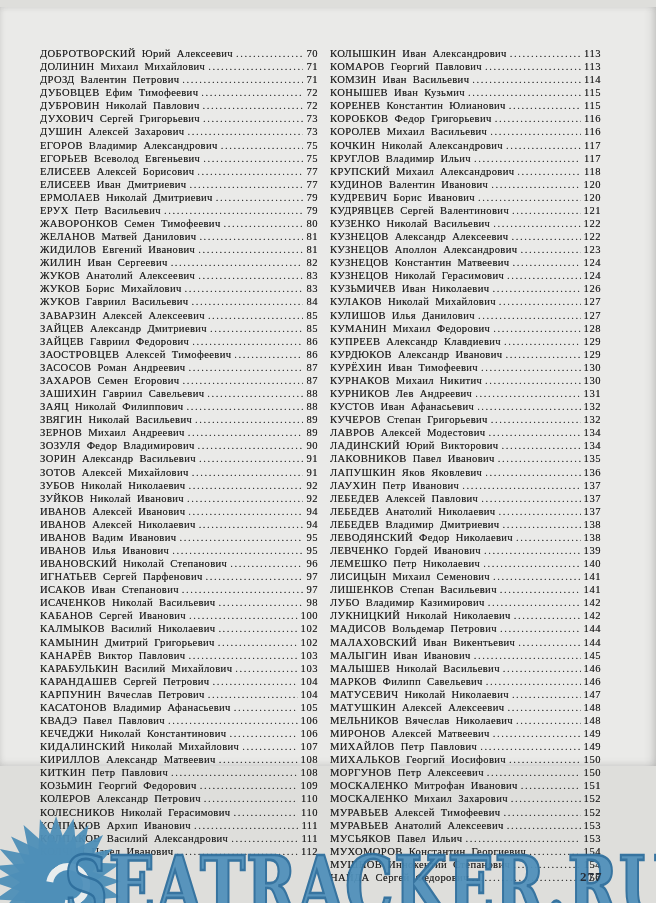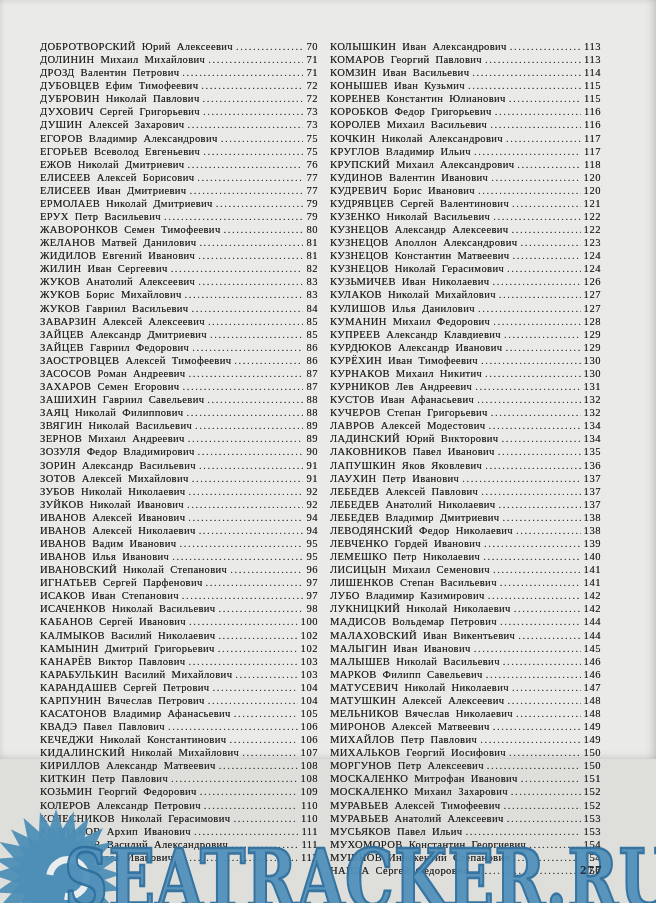--- a/index.html
+++ b/index.html
@@ -2,21 +2,21 @@
 <html><head>
 <meta charset="utf-8">
 <style>
   html,body{margin:0;padding:0;}
   body{
     width:656px;height:903px;overflow:hidden;position:relative;
     background:#dededb;
     font-family:"Liberation Serif", serif;
   }
   .page{
-    position:absolute;left:0;top:0;width:656px;height:759px;
+    position:absolute;left:0;top:7px;width:656px;height:759px;
     background:#eaeae8;
   }
   .page::after{
     content:"";position:absolute;inset:0;pointer-events:none;z-index:9;
     box-shadow:inset -7px 0 10px -5px rgba(70,70,70,.25),
                inset 0 -5px 8px -4px rgba(70,70,70,.15),
                inset 4px 0 8px -6px rgba(70,70,70,.18),
                inset 0 4px 8px -6px rgba(70,70,70,.12);
   }
   .col{
@@ -114,25 +114,20 @@
       </div>
       <div class="entry">
         <span class="nm">ЕГОРОВ Владимир Александрович</span>
         <span class="dots"></span>
         <span class="pg">75</span>
       </div>
       <div class="entry">
         <span class="nm">ЕГОРЬЕВ Всеволод Евгеньевич</span>
         <span class="dots"></span>
         <span class="pg">75</span>
-      </div>
-      <div class="entry">
-        <span class="nm">ЕЖОВ Николай Дмитриевич</span>
-        <span class="dots"></span>
-        <span class="pg">76</span>
       </div>
       <div class="entry">
         <span class="nm">ЕЛИСЕЕВ Алексей Борисович</span>
         <span class="dots"></span>
         <span class="pg">77</span>
       </div>
       <div class="entry">
         <span class="nm">ЕЛИСЕЕВ Иван Дмитриевич</span>
         <span class="dots"></span>
         <span class="pg">77</span>

